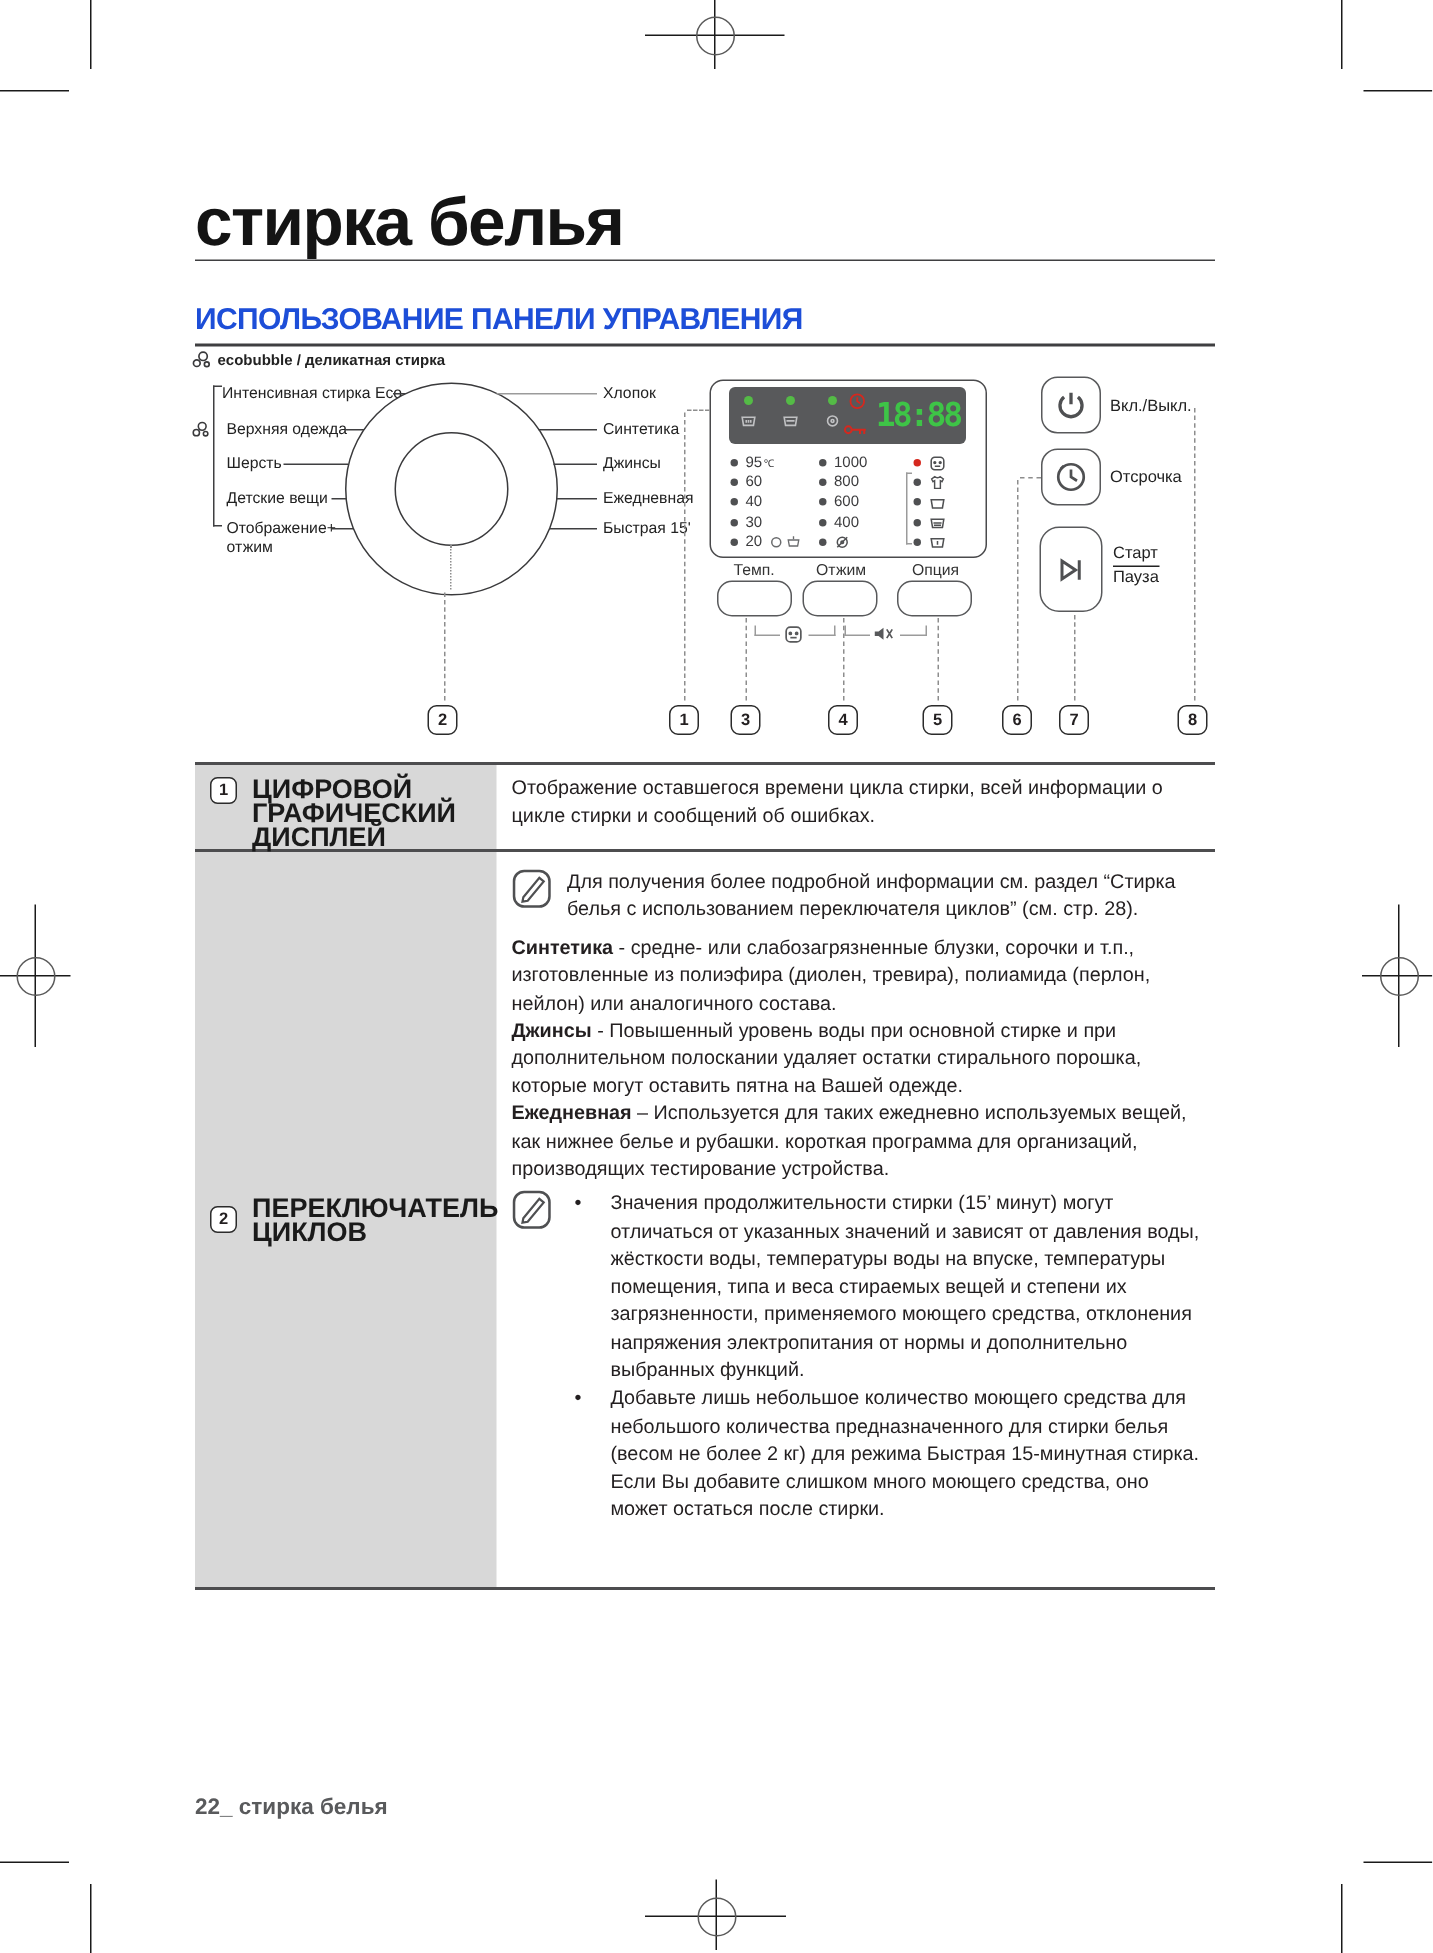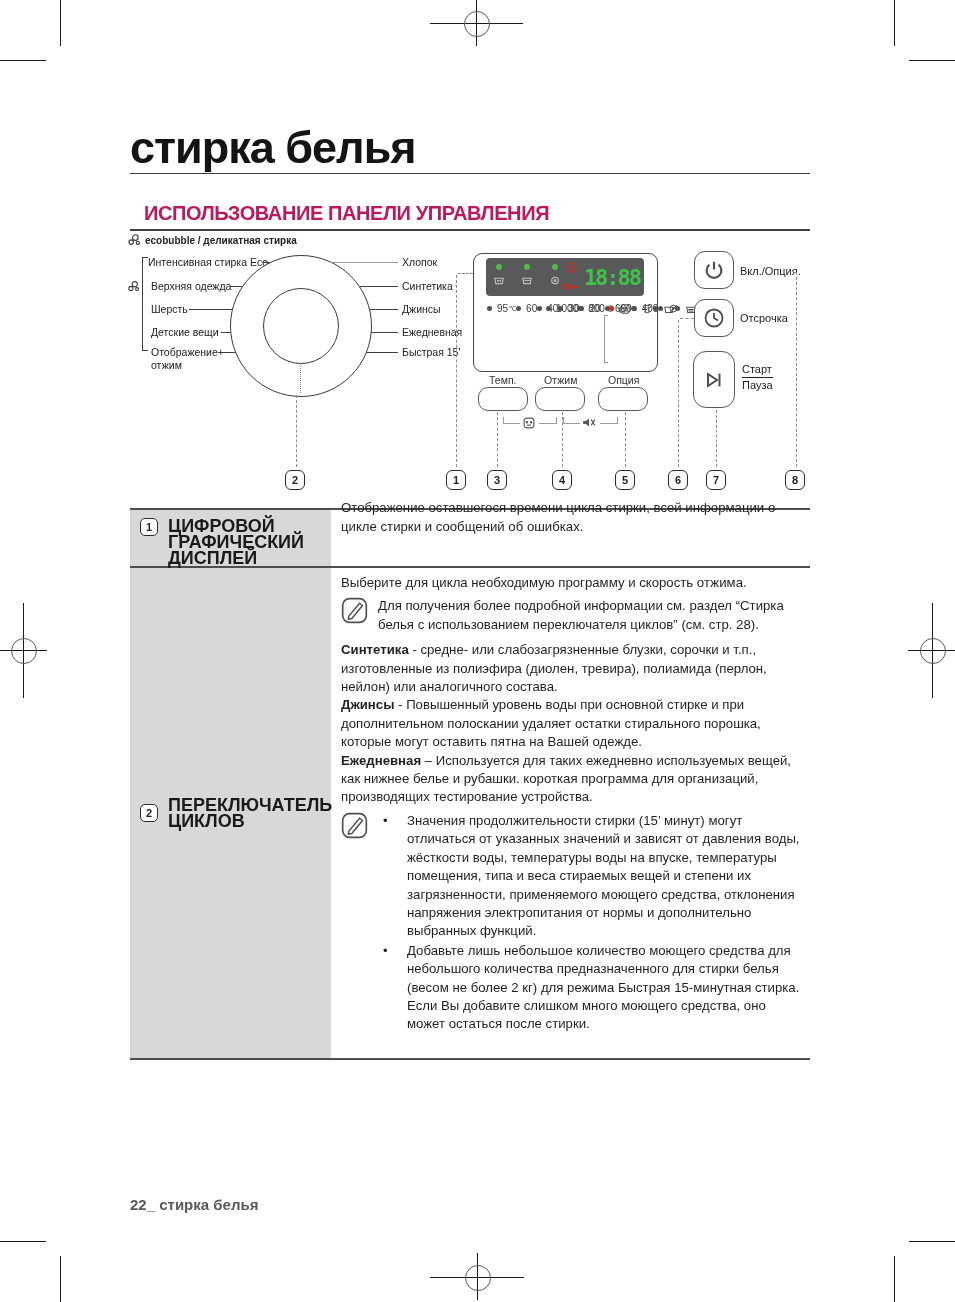--- a/index.html
+++ b/index.html
@@ -8,44 +8,44 @@
   .abs{position:absolute}
   .line{position:absolute;background:#3f3f41}
   .gline{position:absolute;background:#9b9b9b}
   .dashv{position:absolute;border-left:1px dashed #8d8d8d}
   .dashh{position:absolute;border-top:1px dashed #8d8d8d}
   .dotv{position:absolute;border-left:1px dotted #8d8d8d}
   .circle{position:absolute;border:1.5px solid #3a3a3c;border-radius:50%;background:#fff}
   .regc{position:absolute;width:24px;height:24px;border:1px solid #5a5a5a;border-radius:50%}
   .crop{position:absolute;background:#1a1a1a}
   .title{position:absolute;left:130px;top:122px;font-size:45px;font-weight:700;letter-spacing:-1px;color:#141414}
-  .sect{position:absolute;left:144px;top:202px;font-size:20px;font-weight:700;letter-spacing:-0.4px;color:#be185d}
+  .sect{position:absolute;left:130px;top:202px;font-size:20px;font-weight:700;letter-spacing:-0.4px;color:#1d4ed8}
   .dlabel{position:absolute;font-size:10.5px;color:#222;white-space:pre-line;line-height:13px}
   .callout{position:absolute;width:20px;height:20px;border:1.5px solid #2b2b2b;border-radius:6px;background:#fff;
            display:flex;align-items:center;justify-content:center;font-weight:700;font-size:11px;box-sizing:border-box}
   .panel{position:absolute;left:473px;top:253px;width:185px;height:119px;border:1.5px solid #4a4a4c;border-radius:9px;background:#fff;box-sizing:border-box}
   .display{position:absolute;left:486px;top:258px;width:158px;height:38px;background:#58595b;border-radius:4px}
   .led{position:absolute;width:6px;height:6px;border-radius:50%;background:#54bb46}
   .digits{position:absolute;left:582px;top:260px;width:60px;height:34px;display:flex;align-items:center;justify-content:center;
           font-family:"DejaVu Sans Mono",monospace;font-weight:700;font-size:22px;letter-spacing:-2px;color:#3ec447}
-  .optcol{position:absolute;top:302px;display:flex;flex-direction:row}
+  .optcol{position:absolute;top:302px;display:flex;flex-direction:column}
   .optrow{height:13.2px;display:flex;align-items:center;font-size:10px;color:#3a3a3c}
   .odot{width:5px;height:5px;border-radius:50%;background:#4f5052;margin-right:5px;flex-shrink:0}
   .odot.red{background:#d5281e}
   .pbtnlab{position:absolute;font-size:10.5px;color:#333}
   .pbtn{position:absolute;width:50px;height:24px;border:1.3px solid #58595b;border-radius:10px;background:#fff;box-sizing:border-box}
   .rbtn{position:absolute;border:1.5px solid #58595b;border-radius:11px;background:#fff;box-sizing:border-box;
         display:flex;align-items:center;justify-content:center}
   .rlab{position:absolute;font-size:11px;color:#222}
   .tline{position:absolute;left:130px;width:680px;height:1.5px;background:#4d4d4f}
   .gcell{position:absolute;left:130px;width:201px;background:#d8d8d8;box-sizing:border-box;display:flex;gap:10px}
   .tbadge{width:18px;height:18px;border:1.4px solid #2b2b2b;border-radius:5px;background:#fff;flex-shrink:0;
           display:flex;align-items:center;justify-content:center;font-weight:700;font-size:11px;box-sizing:border-box}
   .thead{font-size:18px;font-weight:700;line-height:16px;width:130px;color:#1a1a1a}
-  .body1{position:absolute;left:341px;top:498px;width:464px;font-size:13.2px;line-height:19px}
+  .body1{position:absolute;left:341px;top:515px;width:464px;font-size:13.2px;line-height:19px}
   .row2{position:absolute;left:341px;top:574px;width:466px;font-size:13.2px;line-height:18.4px}
   .row2 p{margin:0}
   .note{display:flex;margin:5px 0 7px 0}
   .nicon{flex-shrink:0;margin-right:10px}
   .prog b{font-weight:700}
   .bullets{flex:1}
   .bullet{display:flex;margin:0 0 1px 0}
   .bullet::before{content:"\2022";width:24px;padding-left:5px;flex-shrink:0}
   .footer{position:absolute;left:130px;top:1196px;font-size:15px;font-weight:700;color:#595a5c}
   .ecorow{position:absolute;left:127px;top:233px;display:flex;align-items:center;gap:4px;font-size:10px;font-weight:700;color:#222}
@@ -314,21 +314,21 @@
 <div class="gline" style="left:617px;top:417px;width:1px;height:7px"></div>
 
 <div class="rbtn" style="left:694px;top:251px;width:40px;height:38px">
   <span>
         <svg width="22" height="22" viewBox="0 0 20 20" fill="none" stroke="#4f5052" stroke-width="2">
           <path d="M5.8 5.2a6.7 6.7 0 1 0 8.4 0"></path>
           <path d="M10 2.5v7"></path>
         </svg>
       </span>
 </div>
-<div class="rlab" style="left:740px;top:265px">Вкл./Опция.</div>
+<div class="rlab" style="left:740px;top:265px">Вкл./Выкл.</div>
 
 <div class="rbtn" style="left:694px;top:299px;width:40px;height:38px">
   <span>
         <svg width="24" height="24" viewBox="0 0 24 24" fill="none" stroke="#4f5052" stroke-width="1.8">
           <circle cx="12" cy="12" r="8.5"></circle>
           <path d="M12 7v5l4 2.5"></path>
           <path d="M7 4.5l-2 2" stroke-width="1.4"></path>
         </svg>
       </span>
 </div>
@@ -376,21 +376,20 @@
   <span class="thead">ЦИФРОВОЙ ГРАФИЧЕСКИЙ ДИСПЛЕЙ</span>
 </div>
 <div class="body1">Отображение оставшегося времени цикла стирки, всей информации о цикле стирки и сообщений об ошибках.</div>
 
 <div class="gcell" style="top:567.5px;height:490.5px;padding-left:10px;align-items:center">
   <span class="tbadge">2</span>
   <span class="thead">ПЕРЕКЛЮЧАТЕЛЬ ЦИКЛОВ</span>
 </div>
 
 <div class="row2">
-  <p>Выберите для цикла необходимую программу и скорость отжима.</p>
   <div class="note">
     <span class="nicon">
           <svg width="27" height="27" viewBox="0 0 24 24" fill="none" stroke="#4f5052" stroke-width="1.5">
             <rect x="1.5" y="1.5" width="21" height="21" rx="6"></rect>
             <path d="M7 17L16.5 5.5l2.6 2.1L9.6 19.1 6.5 19.6z" stroke-width="1.3"></path>
           </svg>
         </span>
     <span>Для получения более подробной информации см. раздел “Стирка белья с использованием переключателя циклов” (см. стр. 28).</span>
   </div>
   <div>

